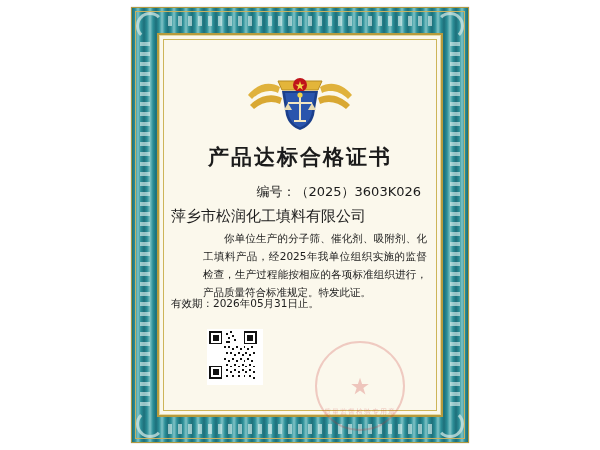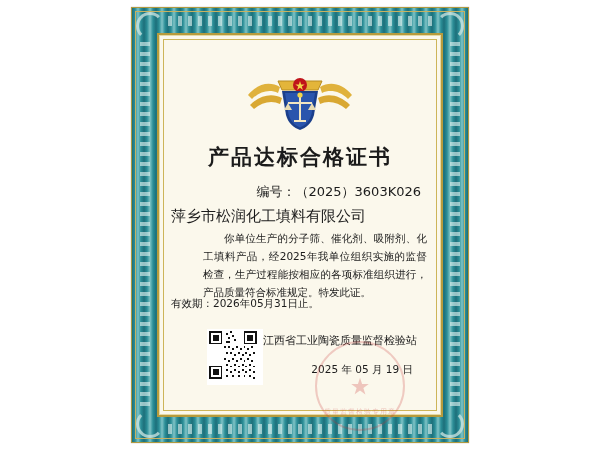--- a/index.html
+++ b/index.html
@@ -349,22 +349,20 @@
             <rect x="9" y="23" width="1" height="1"></rect>
               <rect x="12" y="23" width="1" height="1"></rect>
             <rect x="15" y="23" width="1" height="1"></rect>
               <rect x="18" y="23" width="1" height="1"></rect>
             <rect x="21" y="23" width="1" height="1"></rect>
               <rect x="23" y="24" width="1" height="1"></rect>
           </g>
         </svg>
       </div>
 
-      <div class="issuer">江西省工业陶瓷质量监督检验站</div>
-      <div class="issue-date">2025 年 05 月 19 日</div>
 
       <div class="seal">
         <span class="star">★</span>
         <span class="seal-text">质量监督检验专用章</span>
       </div>
 
     </div>
   </div>
 </div>
 

